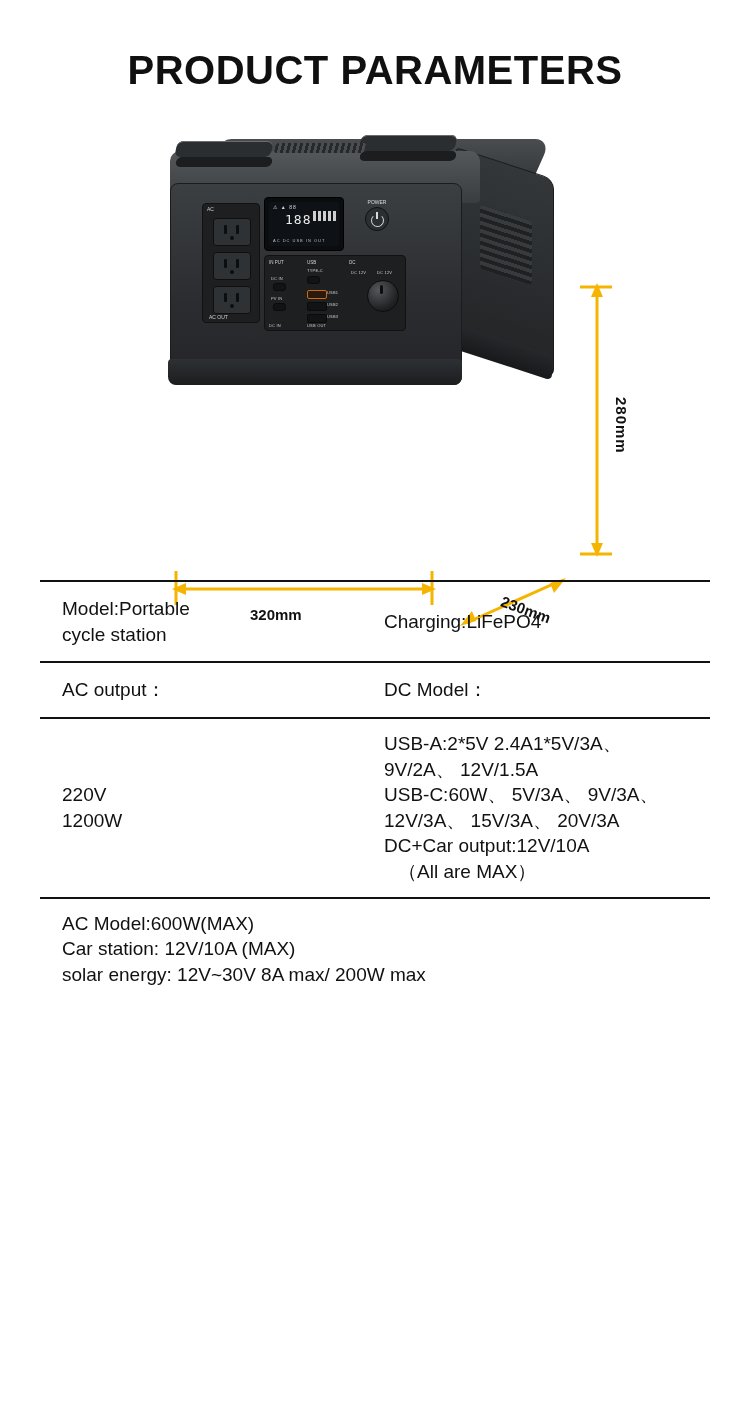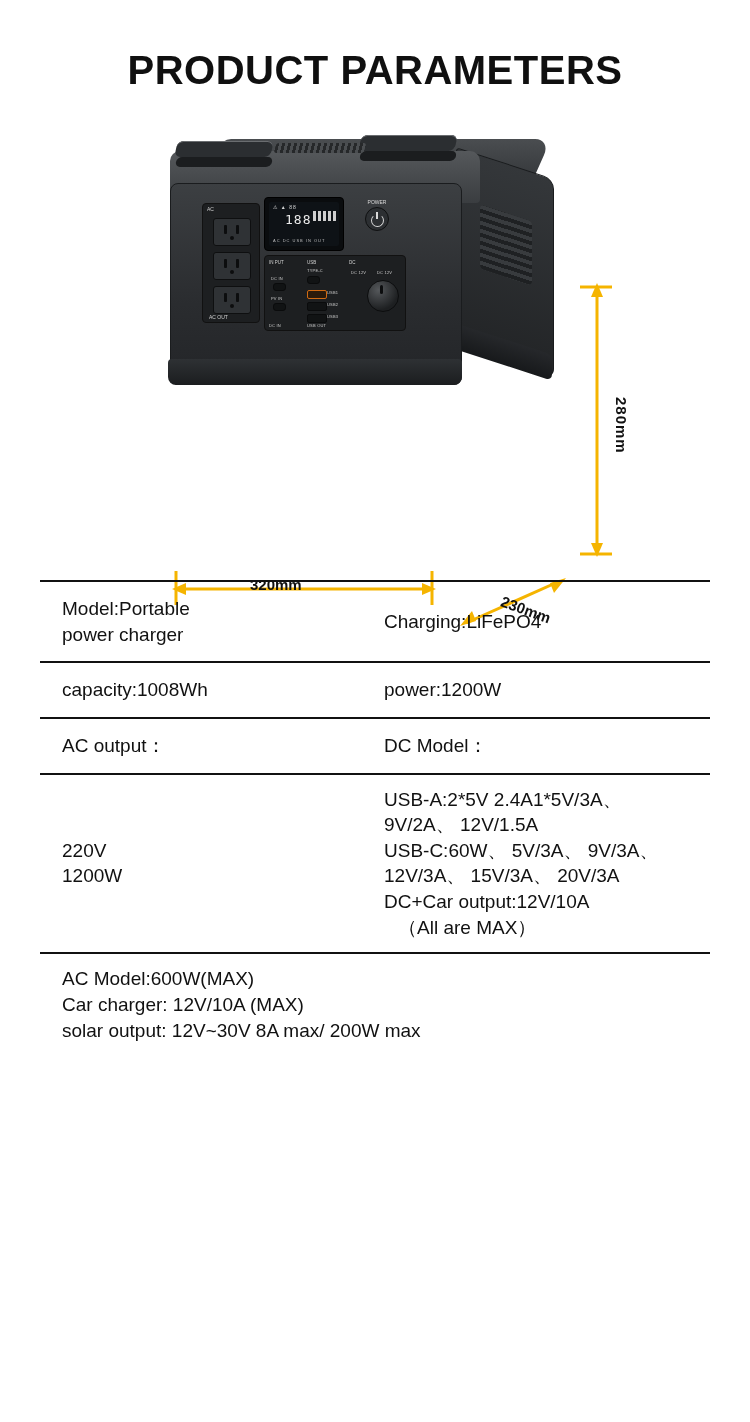--- a/index.html
+++ b/index.html
@@ -344,21 +344,21 @@
     font-size: 15px;
     font-weight: bold;
     white-space: nowrap;
   }
   .dim-h {
     left: 613px;
     top: 286px;
     writing-mode: vertical-rl;
     letter-spacing: 1px;
   }
-  .dim-w { left: 250px; top: 465px; }
+  .dim-w { left: 250px; top: 495px; }
   .dim-d { left: 500px; top: 490px; transform: rotate(20deg); }
 
   svg.dims {
     position: absolute;
     left: 0; top: 0;
     width: 750px; height: 560px;
     pointer-events: none;
   }
 
   
@@ -499,35 +499,27 @@
   <div class="dim-label dim-h">280mm</div>
   <div class="dim-label dim-w">320mm</div>
   <div class="dim-label dim-d">230mm</div>
 </div>
 
 <table class="spec-table">
   <tbody>
     <tr>
       <td>
         <span class="nowrap-line">Model:Portable</span>
-        <span class="nowrap-line">power charger</span>
+        <span class="nowrap-line">cycle station</span>
       </td>
       <td>
         <span class="nowrap-line">Charging:LiFePO4</span>
       </td>
     </tr>
 
-    <tr>
-      <td>
-        <span class="nowrap-line">capacity:1008Wh</span>
-      </td>
-      <td>
-        <span class="nowrap-line">power:1200W</span>
-      </td>
-    </tr>
 
 
     <tr>
       <td>
         <span class="nowrap-line">AC output：</span>
       </td>
       <td>
         <span class="nowrap-line">DC Model：</span>
       </td>
     </tr>
@@ -544,18 +536,18 @@
         <span class="nowrap-line">12V/3A、 15V/3A、 20V/3A</span>
         <span class="nowrap-line">DC+Car output:12V/10A</span>
         <span class="nowrap-line indent">（All are MAX）</span>
       </td>
     </tr>
 
 
     <tr>
       <td class="full footer-cell" colspan="2">
         <span class="nowrap-line">AC Model:600W(MAX)</span>
-        <span class="nowrap-line">Car charger: 12V/10A (MAX)</span>
-        <span class="nowrap-line">solar output: 12V~30V 8A max/ 200W max</span>
+        <span class="nowrap-line">Car station: 12V/10A (MAX)</span>
+        <span class="nowrap-line">solar energy: 12V~30V 8A max/ 200W max</span>
       </td>
     </tr>
   </tbody>
 </table>
 
 </body></html>

